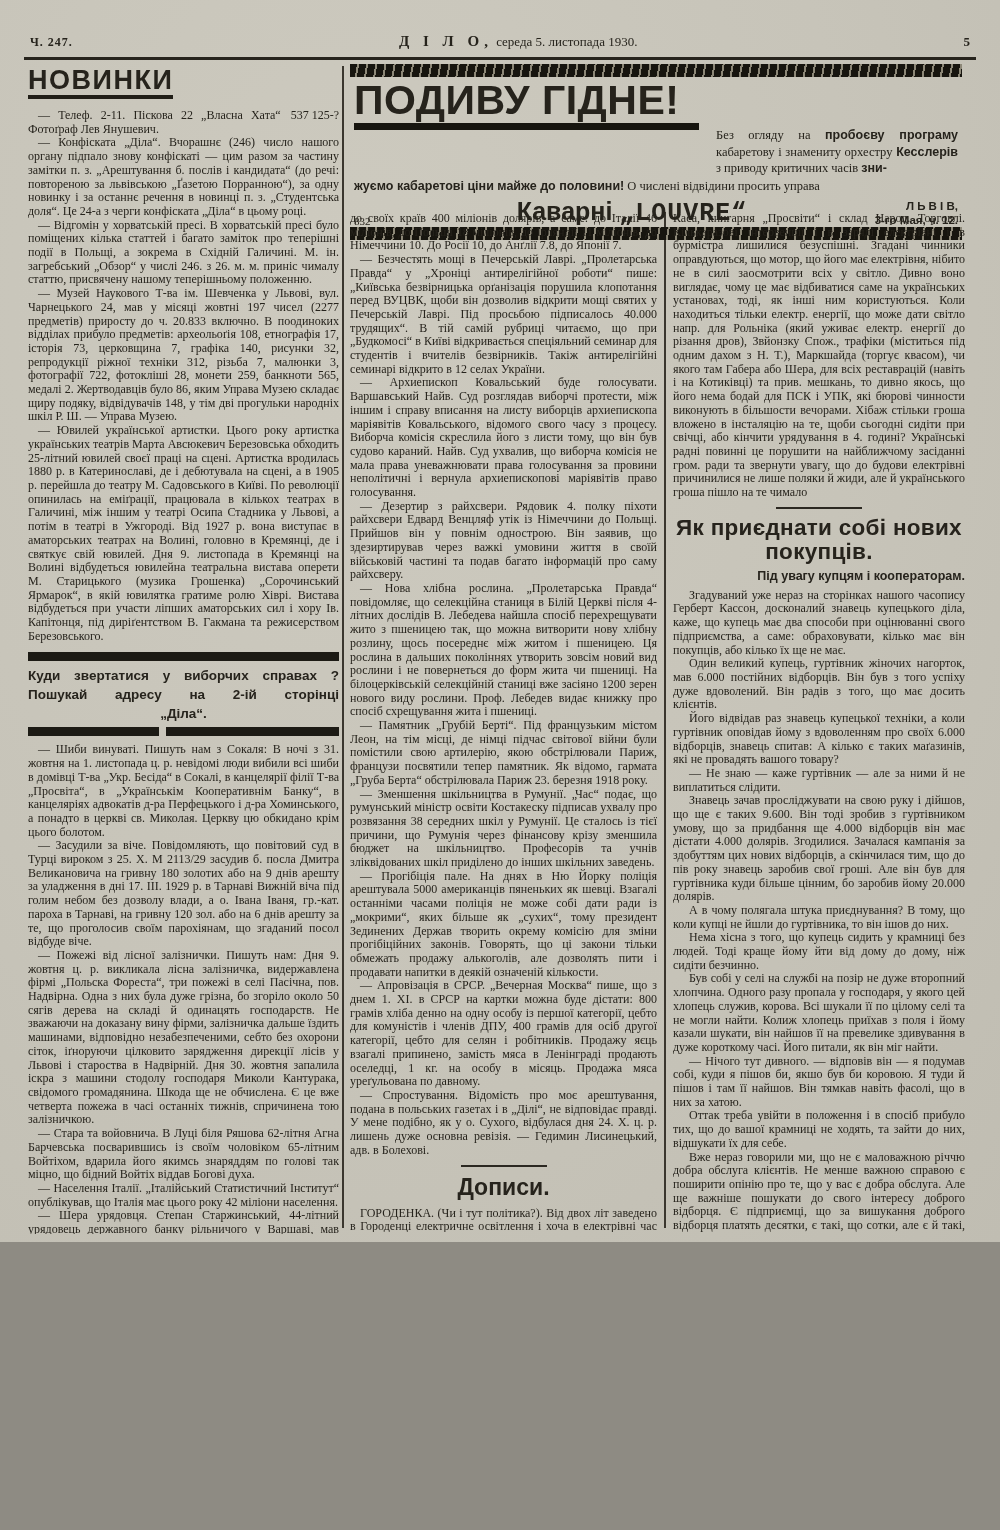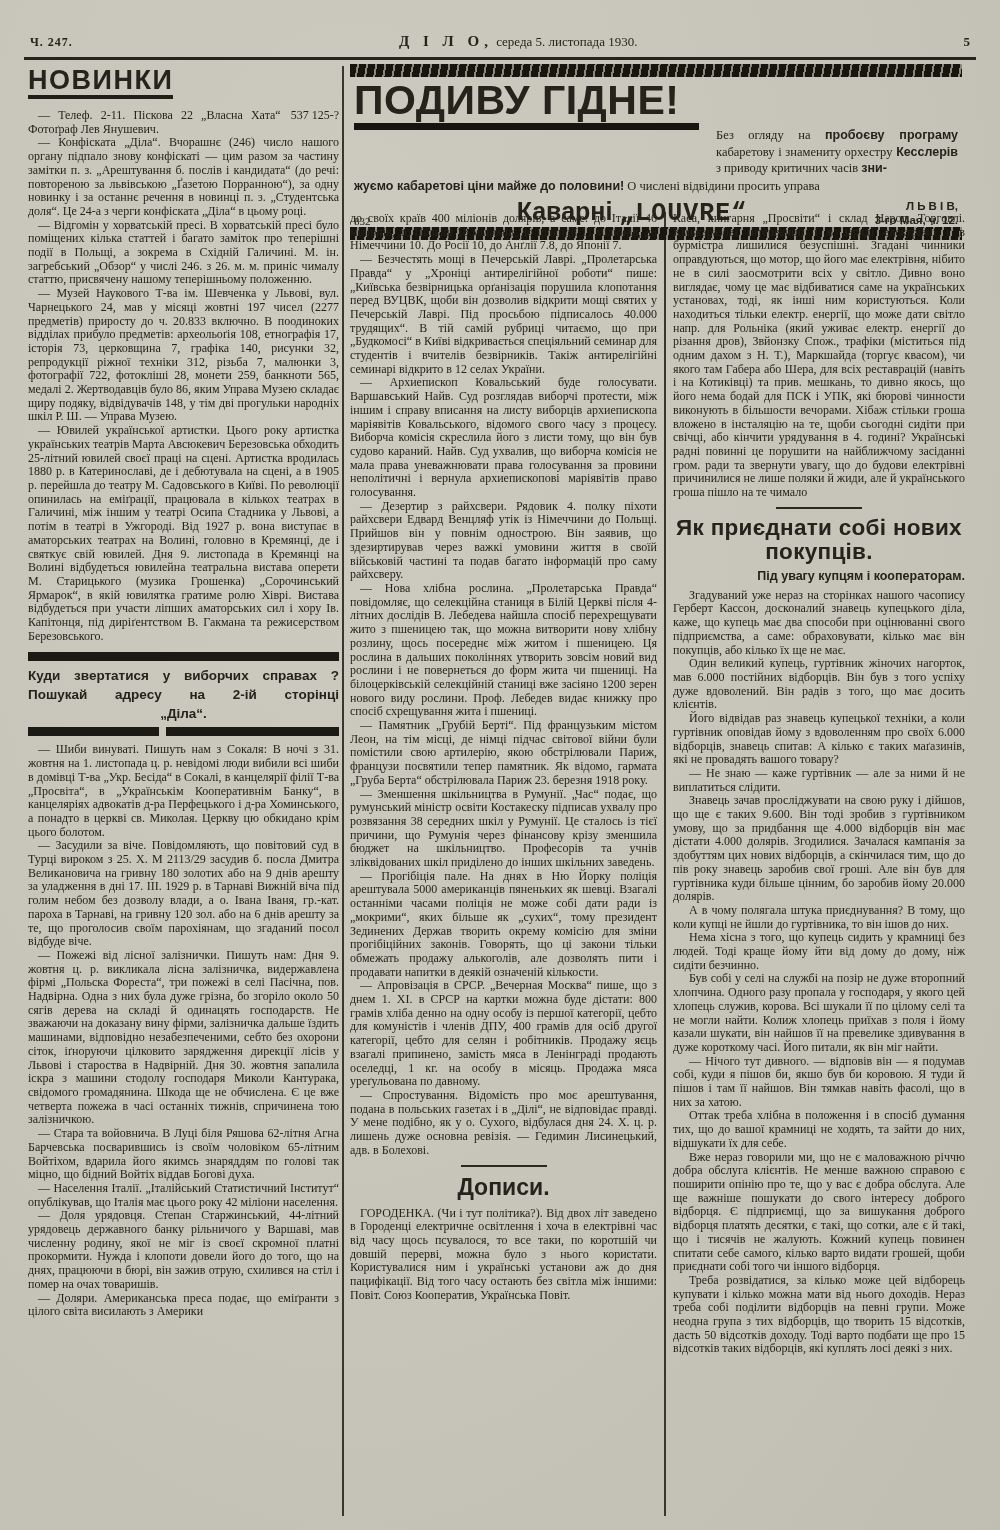--- a/index.html
+++ b/index.html
@@ -1,16 +1,16 @@
 <!DOCTYPE html>
 <html><head>
 <meta charset="utf-8">
 <style>
   html,body{margin:0;padding:0;background:#8e8b83;}
-  .page{position:relative;width:1000px;height:1530px;margin:0 auto;overflow:hidden;
+  .page{position:relative;width:1000px;height:1242px;margin:0 auto;overflow:hidden;
         background:radial-gradient(ellipse at 35% 25%, #cdcabf 0%, #c7c4b9 55%, #c0bdb2 100%);
         font-family:"Liberation Serif",serif;color:#26231c;}
   
   .hdr{position:absolute;top:33px;left:30px;right:30px;display:flex;justify-content:space-between;align-items:baseline;}
   .hdr .issue{font-size:12px;font-weight:700;letter-spacing:1px;}
   .hdr .mast{font-size:13px;}
   .hdr .mast .mastname{font-weight:700;letter-spacing:5px;font-size:15px;}
   .hdr .pageno{font-size:13px;font-weight:700;}
   .hdr-rule{position:absolute;top:57px;left:24px;right:24px;height:3px;background:#27241d;box-shadow:0 -4px 0 -3px #5d594f;}
   
@@ -124,21 +124,21 @@
         <p class="news"><b class="lead">— Шиби винуваті.</b> <span>Пишуть нам з Сокаля: В ночі з 31. жовтня на 1. листопада ц. р. невідомі люди вибили всі шиби в домівці Т-ва „Укр. Бесіда“ в Сокалі, в канцелярії філії Т-ва „Просвіта“, в „Українськім Кооперативнім Банку“, в канцеляріях адвокатів д-ра Перфецького і д-ра Хоминського, а понадто в церкві св. Миколая. Церкву цю обкидано крім цього болотом.</span></p>
 
         <p class="news"><b class="lead">— Засудили за віче.</b> <span>Повідомляють, що повітовий суд в Турці вироком з 25. X. М 2113/29 засудив б. посла Дмитра Великановича на гривну 180 золотих або на 9 днів арешту за уладження в дні 17. III. 1929 р. в Тарнаві Вижній віча під голим небом без дозволу влади, а о. Івана Іваня, гр.-кат. пароха в Тарнаві, на гривну 120 зол. або на 6 днів арешту за те, що проголосив своїм парохіянам, що згаданий посол відбуде віче.</span></p>
 
         <p class="news"><b class="lead">— Пожежі від лісної залізнички.</b> <span>Пишуть нам: Дня 9. жовтня ц. р. викликала лісна залізничка, видержавлена фірмі „Польска Фореста“, три пожежі в селі Пасічна, пов. Надвірна. Одна з них була дуже грізна, бо згоріло около 50 сягів дерева на складі й одинацять господарств. Не зважаючи на доказану вину фірми, залізничка дальше їздить машинами, відповідно незабезпеченими, себто без охорони сіток, іґноруючи цілковито зарядження дирекції лісів у Львові і староства в Надвірній. Дня 30. жовтня запалила іскра з машини стодолу господаря Миколи Кантурака, свідомого громадянина. Шкода ще не обчислена. Є це вже четверта пожежа в часі останніх тижнів, спричинена тою залізничкою.</span></p>
 
         <p class="news"><b class="lead">— Стара та войовнича.</b> <span>В Луці біля Ряшова 62-літня Агна Барчевська посварившись із своїм чоловіком 65-літним Войтіхом, вдарила його якимсь знаряддям по голові так міцно, що бідний Войтіх віддав Богові духа.</span></p>
 
         <p class="news"><b class="lead">— Населення Італії.</b> <span>„Італійський Статистичний Інститут“ опублікував, що Італія має цього року 42 міліони населення.</span></p>
 
-        <p class="news"><b class="lead">— Доля урядовця.</b> <span>Степан Старжинський, 44-літний урядовець державного банку рільничого у Варшаві, мав численну родину, якої не міг із своєї скромної платні прокормити. Нужда і клопоти довели його до того, що на днях, працюючи в бюрі, він зажив отрую, схилився на стіл і помер на очах товаришів.</span></p>
+        <p class="news"><b class="lead">— Шера урядовця.</b> <span>Степан Старжинський, 44-літний урядовець державного банку рільничого у Варшаві, мав численну родину, якої не міг із своєї скромної платні прокормити. Нужда і клопоти довели його до того, що на днях, працюючи в бюрі, він зажив отрую, схилився на стіл і помер на очах товаришів.</span></p>
 
         <p class="news"><b class="lead">— Доляри.</b> <span>Американська преса подає, що еміґранти з цілого світа висилають з Америки</span></p>
       </div>
   </div>
 
   <div class="col col-mid">
     <p class="cont">до своїх країв 400 міліонів долярів, а саме: до Італії 46 міліонів, до Польщі 18 міліонів, до Ірляндії 11 міліонів, до Німеччини 10. До Росії 10, до Анґлії 7.8, до Японії 7.</p>
     <div>
 
         <p class="news"><b class="lead">— Безчестять мощі в Печерській Лаврі.</b> <span>„Пролетарська Правда“ у „Хроніці антирелігійної роботи“ пише: „Київська безвірницька орґанізація порушила клопотання перед ВУЦВК, щоби він дозволив відкрити мощі святих у Печерській Лаврі. Під просьбою підписалось 40.000 трудящих“. В тій самій рубриці читаємо, що при „Будкомосі“ в Київі відкривається спеціяльний семинар для студентів і вчителів безвірників. Такіж антирелігійні семинарі відкрито в 12 селах України.</span></p>
@@ -182,21 +182,21 @@
         <p class="apara"><span>Знавець зачав просліджувати на свою руку і дійшов, що ще є таких 9.600. Він тоді зробив з гуртівником умову, що за придбання ще 4.000 відборців він має дістати 4.000 долярів. Згодилися. Зачалася кампанія за здобуттям цих нових відборців, а скінчилася тим, що до пів року знавець заробив свої гроші. Але він був для гуртівника куди більше цінним, бо заробив йому 20.000 долярів.</span></p>
 
         <p class="apara"><span>А в чому полягала штука приєднування? В тому, що коли купці не йшли до гуртівника, то він ішов до них.</span></p>
 
         <p class="apara"><span>Нема хісна з того, що купець сидить у крамниці без людей. Тоді краще йому йти від дому до дому, ніж сидіти безчинно.</span></p>
 
         <p class="apara"><span>Був собі у селі на службі на позір не дуже второпний хлопчина. Одного разу пропала у господаря, у якого цей хлопець служив, корова. Всі шукали її по цілому селі та не могли найти. Колиж хлопець приїхав з поля і йому казали шукати, він найшов її на превелике здивування в дуже короткому часі. Його питали, як він міг найти.</span></p>
 
         <p class="apara"><span>— Нічого тут дивного. — відповів він — я подумав собі, куди я пішов би, якшо був би коровою. Я туди й пішов і там її найшов. Він тямкав навіть фасолі, що в них за хатою.</span></p>
 
-        <p class="apara"><span>Оттак треба хлібна в положення і в спосіб думання тих, що до вашої крамниці не ходять, та зайти до них, відшукати їх для себе.</span></p>
+        <p class="apara"><span>Оттак треба увійти в положення і в спосіб прибуло тих, що до вашої крамниці не ходять, та зайти до них, відшукати їх для себе.</span></p>
 
         <p class="apara"><span>Вже нераз говорили ми, що не є маловажною річчю добра обслуга клієнтів. Не менше важною справою є поширити опінію про те, що у вас є добра обслуга. Але ще важніше пошукати до свого інтересу доброго відборця. Є підприємці, що за вишукання доброго відборця платять десятки, є такі, що сотки, але є й такі, що і тисячів не жалують. Кожний купець повинен спитати себе самого, кілько варто видати грошей, щоби приєднати собі того чи іншого відборця.</span></p>
 
         <p class="apara"><span>Треба розвідатися, за кілько може цей відборець купувати і кілько можна мати від нього доходів. Нераз треба собі поділити відборців на певні групи. Може неодна група з тих відборців, що творить 15 відсотків, дасть 50 відсотків доходу. Тоді варто подбати ще про 15 відсотків таких відборців, які куплять лосі деякі з них.</span></p>
       </div>
   </div>
 
 </div>
 
 </body></html>

